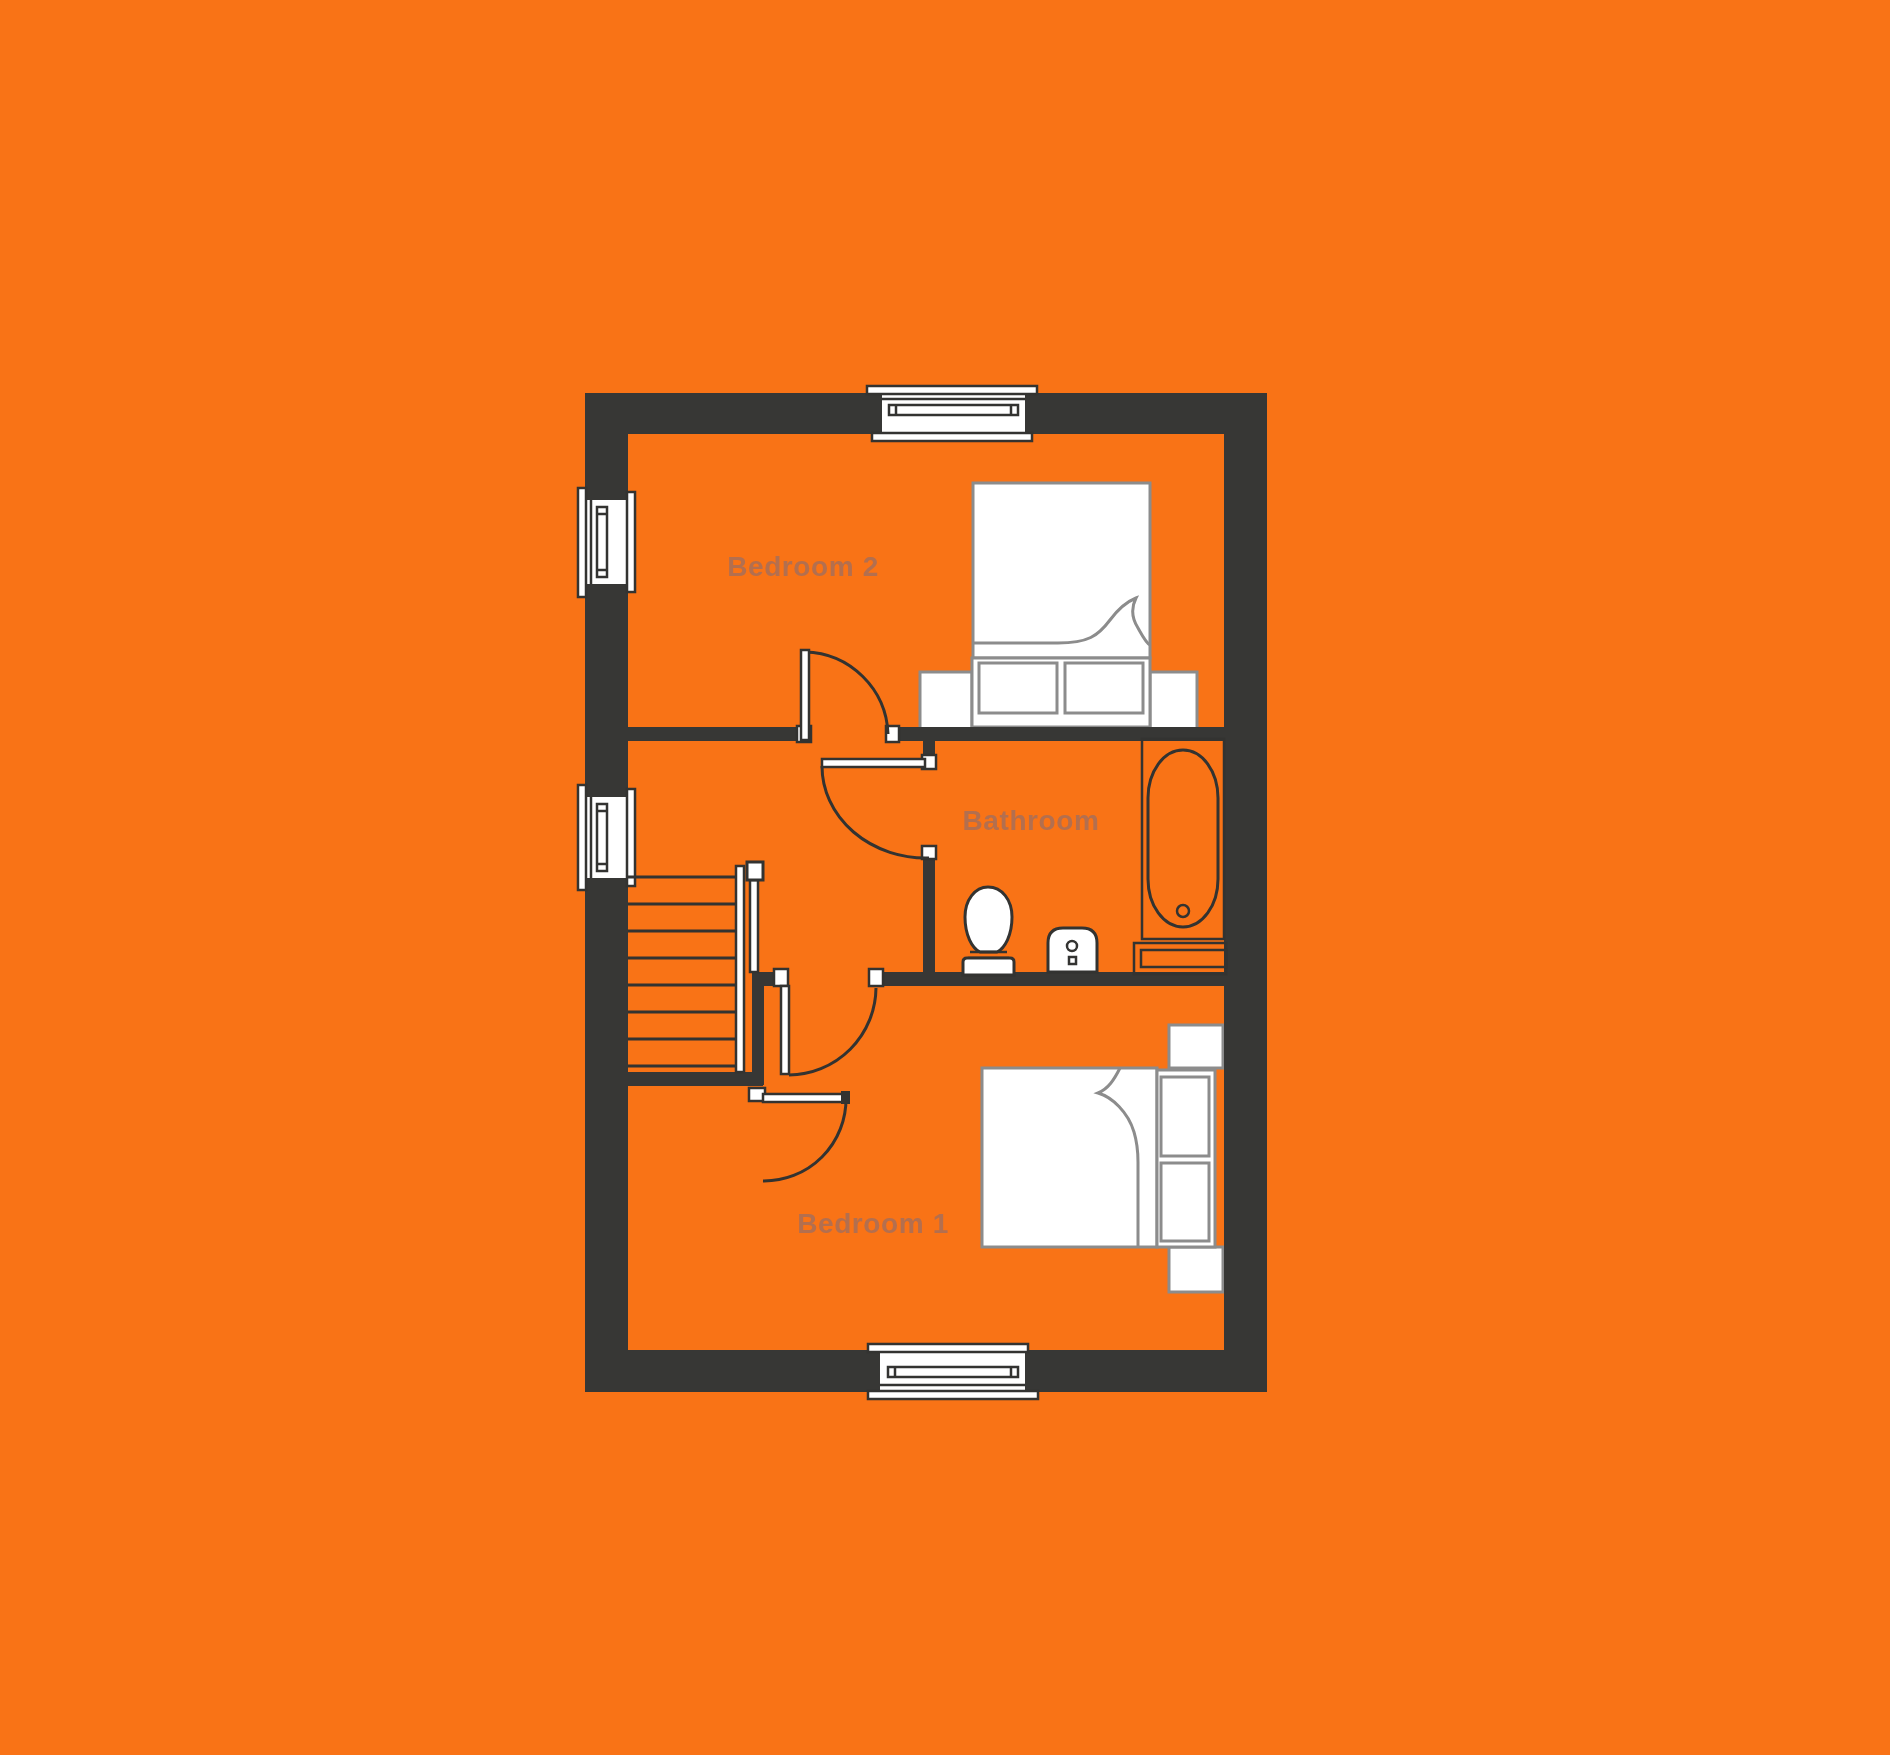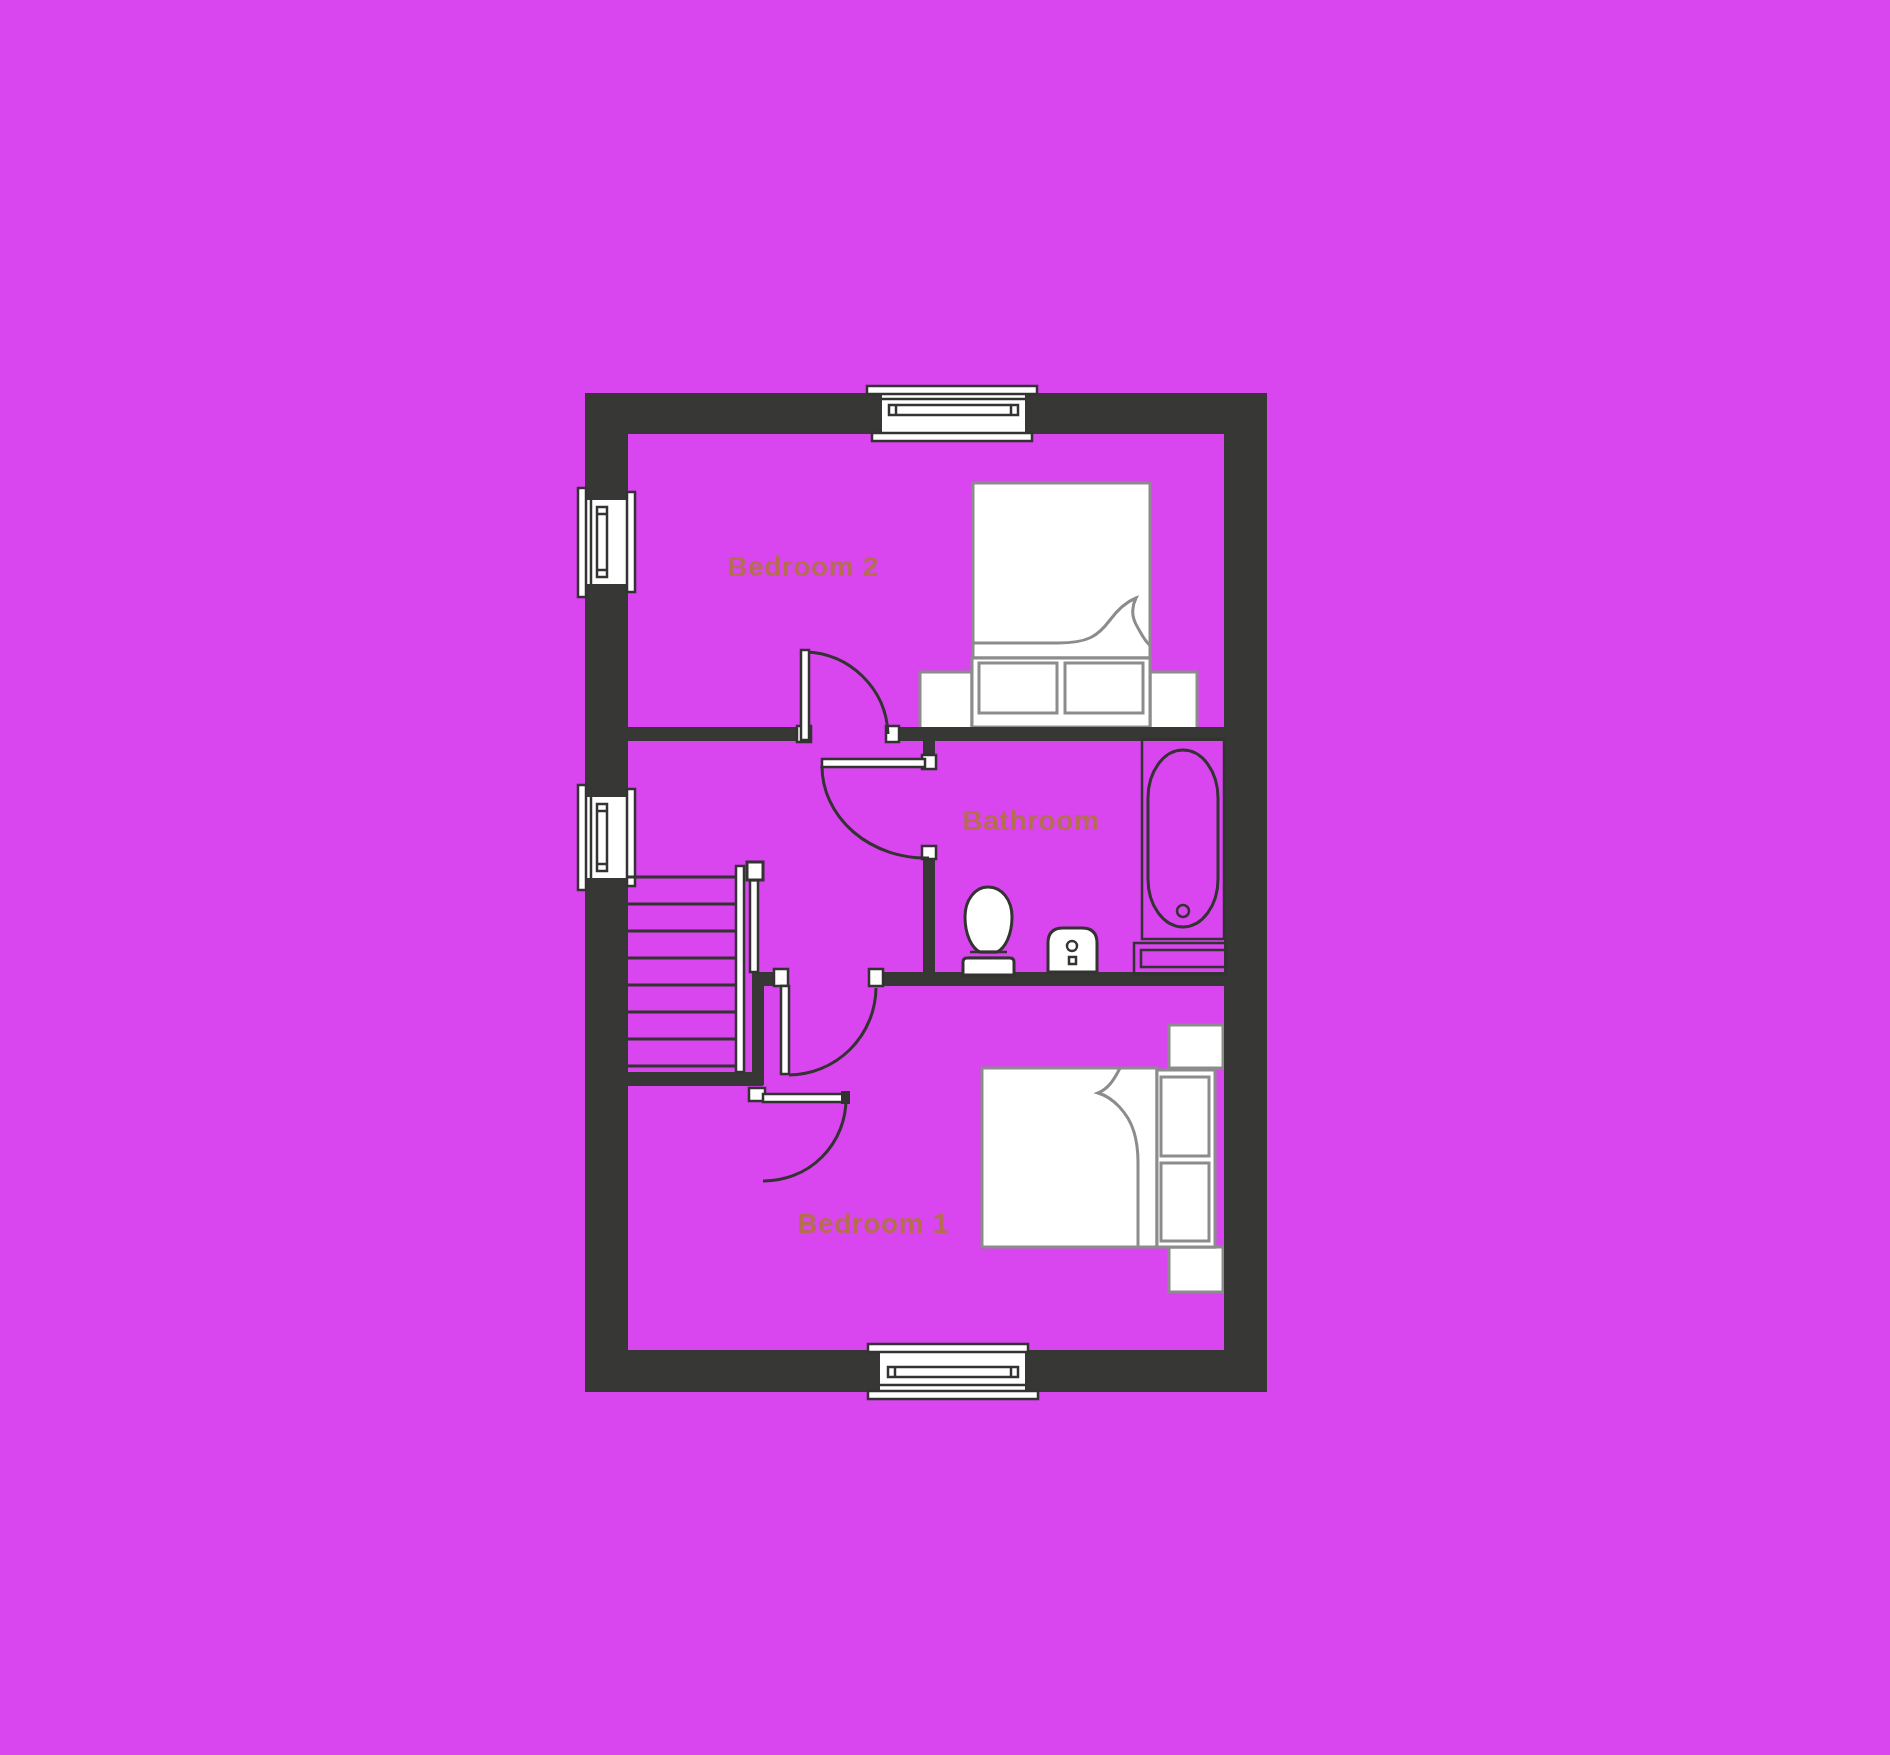--- a/index.html
+++ b/index.html
@@ -1,16 +1,16 @@
 <!DOCTYPE html>
 <html style="--wall: #373735; --line: #333331; --furniture: #8c8c8c; --label: #b36f4f;"><head>
 <meta charset="utf-8">
 <style>
   html,body{margin:0;padding:0;background:#fff;}
-  .stage{position:relative;width:1890px;height:1755px;background:#d946ef;overflow:hidden;}
+  .stage{position:relative;width:1890px;height:1755px;background:#f97316;overflow:hidden;}
   svg{position:absolute;left:0;top:0;}
   .wall{fill:var(--wall);stroke:none;}
   .ln{fill:none;stroke:var(--line);stroke-width:3;}
   .ln2{fill:none;stroke:var(--line);stroke-width:2.5;}
   .wf{fill:#fff;stroke:var(--line);stroke-width:3;}
   .wf2{fill:#fff;stroke:var(--line);stroke-width:2.5;}
   .dk{fill:var(--line);}
   .fur{fill:#fff;stroke:var(--furniture);stroke-width:3;}
   .furln{fill:none;stroke:var(--furniture);stroke-width:3;}
   .room-label{font:700 28px "Liberation Sans", sans-serif;fill:var(--label);letter-spacing:.6px;}

